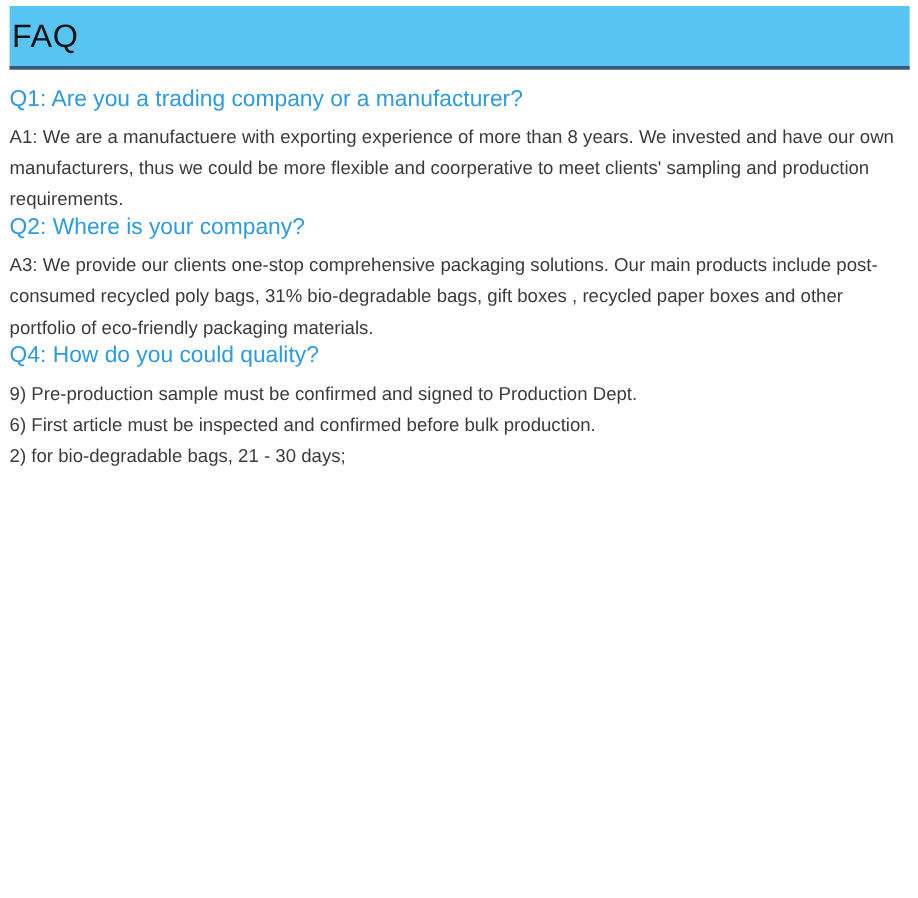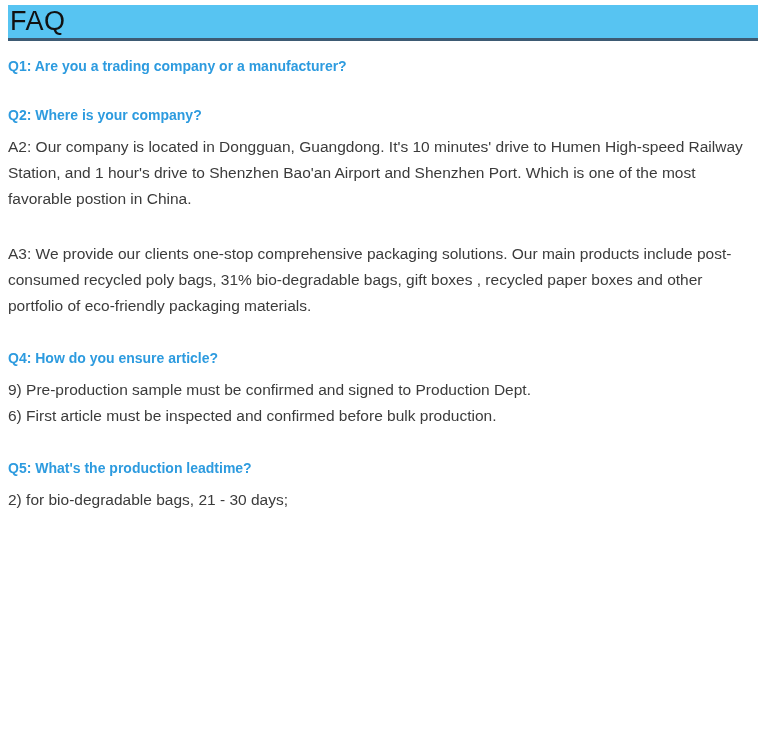--- a/index.html
+++ b/index.html
@@ -13,45 +13,44 @@
   html,body{margin:0;padding:0;}
   body{
     width:765px;
     height:748px;
     background:#ffffff;
     font-family:"Liberation Sans","DejaVu Sans",sans-serif;
     overflow:hidden;
   }
   .faq-header{
     margin:5px 7px 0 8px;
-    height:36px;
+    height:53px;
     background:var(--header-bg);
     border-bottom:3px solid var(--header-border);
     display:flex;
     align-items:center;
     padding-left:2px;
   }
   .faq-header .title{
     font-size:27px;
     color:var(--title-color);
     font-weight:400;
     letter-spacing:0.5px;
   }
   .faq-content{
     padding:0 8px;
   }
   .faq-section{
-    margin-top:29px;
   }
   .faq-section:first-child{
     margin-top:15px;
   }
   .question{
-    font-size:14px;
-    font-weight:700;
+    font-size:19px;
+    font-weight:400;
     color:var(--question-color);
     margin:0 0 9px 0;
     line-height:20px;
   }
   .answer{
     font-size:15.5px;
     color:var(--answer-color);
     line-height:26px;
   }
   .answer div{
@@ -61,42 +60,41 @@
 </head>
 <body>
 
 <div class="faq-header">
   <span class="title">FAQ</span>
 </div>
 
 <div class="faq-content">
   <div class="faq-section">
     <h2 class="question">Q1: Are you a trading company or a manufacturer?</h2>
+    <div class="answer">
+        <div>A1: We are a manufactuere with exporting experience of more than 8 years. We invested and have our own manufacturers, thus we could be more flexible and coorperative to meet clients' sampling and production requirements.</div>
+      </div>
   </div>
 
   <div class="faq-section">
     <h2 class="question">Q2: Where is your company?</h2>
-    <div class="answer">
-        <div>A2: Our company is located in Dongguan, Guangdong. It's 10 minutes' drive to Humen High-speed Railway Station, and 1 hour's drive to Shenzhen Bao'an Airport and Shenzhen Port. Which is one of the most favorable postion in China.</div>
-      </div>
   </div>
 
   <div class="faq-section">
     <div class="answer">
         <div>A3: We provide our clients one-stop comprehensive packaging solutions. Our main products include post-consumed recycled poly bags, 31% bio-degradable bags, gift boxes , recycled paper boxes and other portfolio of eco-friendly packaging materials.</div>
       </div>
   </div>
 
   <div class="faq-section">
-    <h2 class="question">Q4: How do you ensure article?</h2>
+    <h2 class="question">Q4: How do you could quality?</h2>
     <div class="answer">
         <div>9) Pre-production sample must be confirmed and signed to Production Dept.</div>
         <div>6) First article must be inspected and confirmed before bulk production.</div>
       </div>
   </div>
 
   <div class="faq-section">
-    <h2 class="question">Q5: What's the production leadtime?</h2>
     <div class="answer">
         <div>2) for bio-degradable bags, 21 - 30 days;</div>
       </div>
   </div>
 </div>
 
 </body></html>

